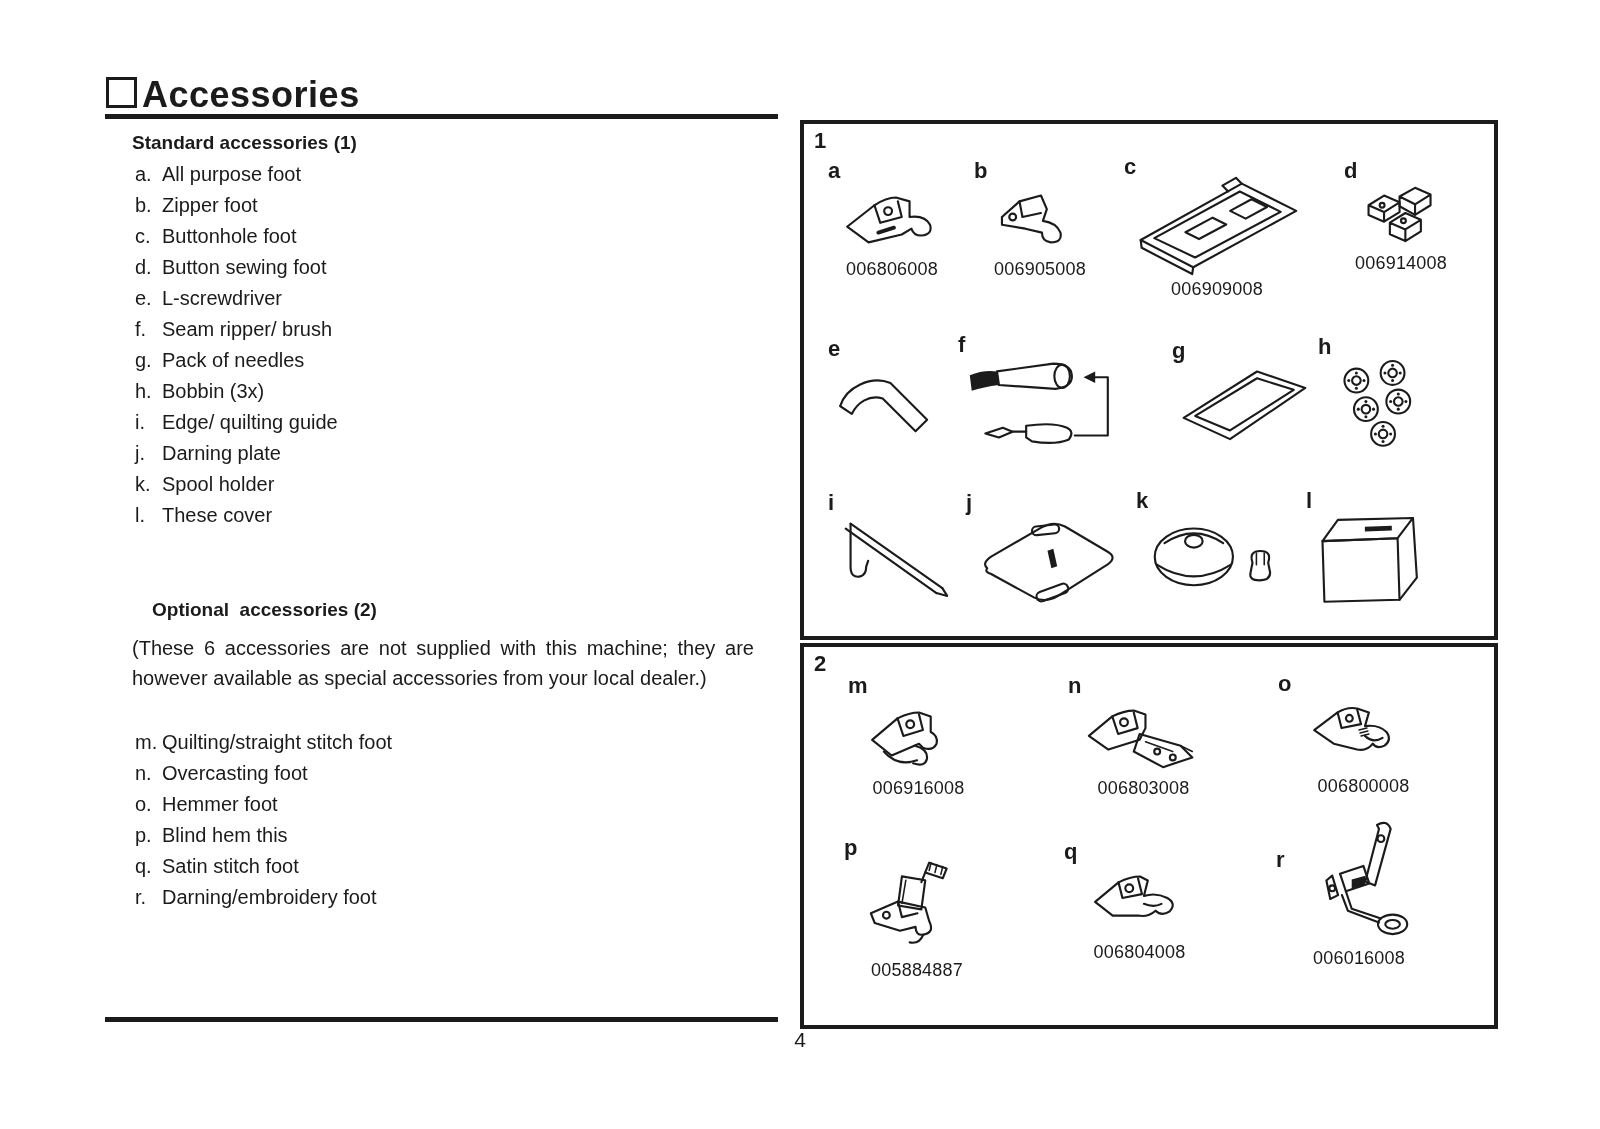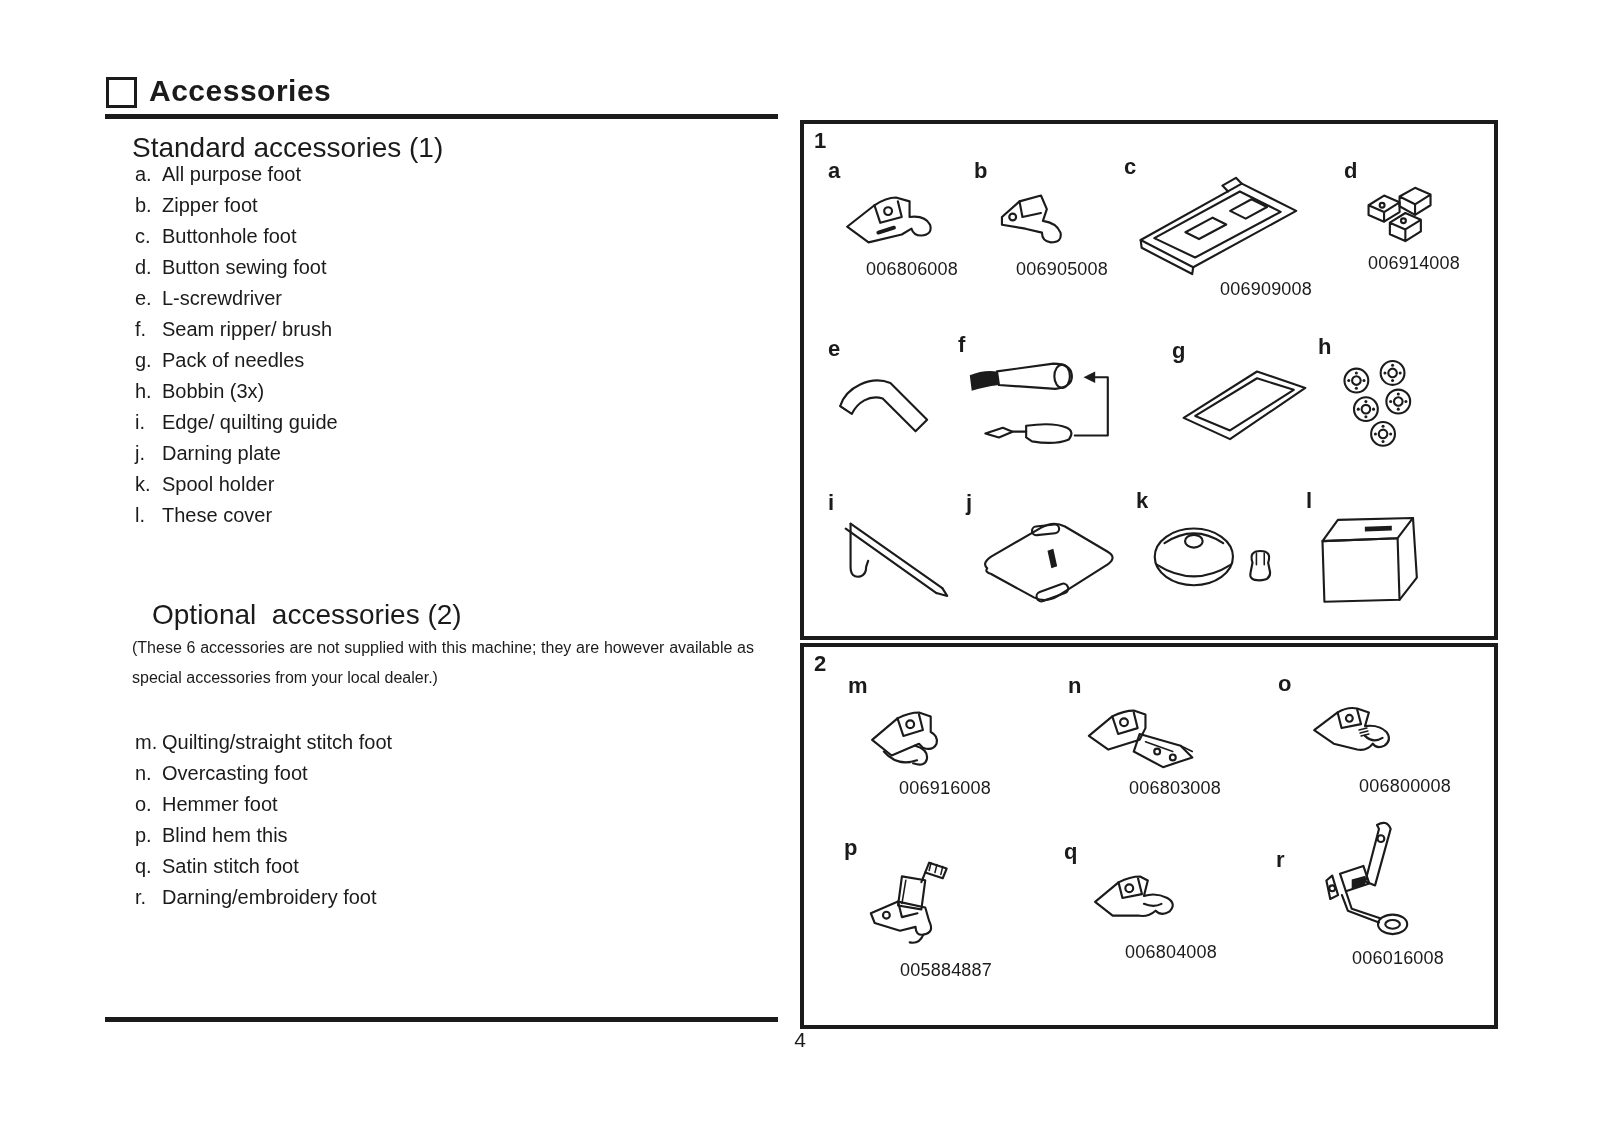--- a/index.html
+++ b/index.html
@@ -2,45 +2,45 @@
 <html><head>
 <meta charset="utf-8">
 <style>
   html,body{margin:0;padding:0;background:#ffffff;}
   body{font-family:"Liberation Sans", sans-serif;color:#1b1b1b;}
   #page{position:relative;width:1600px;height:1129px;background:#ffffff;overflow:hidden;}
 
   
   .title-row{position:absolute;left:106px;top:74px;display:flex;align-items:flex-start;}
   .chk{width:25px;height:25px;border:3px solid #1b1b1b;margin-top:3px;flex:none;}
-  .page-title{font-size:30px;font-weight:700;margin-left:12px;letter-spacing:0.5px;}
+  .page-title{font-size:36px;font-weight:700;margin-left:5px;letter-spacing:0.5px;}
   .rule{position:absolute;height:5px;background:#1b1b1b;}
   .rule-top{left:105px;top:114px;width:673px;}
   .rule-bottom{left:105px;top:1017px;width:673px;}
 
   
-  .sec-heading{position:absolute;font-size:28px;font-weight:400;white-space:pre-wrap;}
+  .sec-heading{position:absolute;font-size:19px;font-weight:700;white-space:pre-wrap;}
   .std-heading{left:132px;top:132px;}
   .opt-heading{left:132px;top:599px;margin-left:20px;}
   .acc-list{position:absolute;left:135px;font-size:20px;}
   .std-list{top:159px;}
   .opt-list{top:727px;}
   .acc-row{height:31px;line-height:31px;display:flex;}
   .acc-letter{width:27px;flex:none;}
-  .opt-note{position:absolute;left:132px;top:633px;width:622px;font-size:16px;line-height:30px;text-align:justify;}
+  .opt-note{position:absolute;left:132px;top:633px;width:622px;font-size:20px;line-height:30px;text-align:justify;}
 
   
   .fig-box{position:absolute;border:4px solid #1b1b1b;background:#fff;}
   .box1{left:800px;top:120px;width:690px;height:512px;}
   .box2{left:800px;top:643px;width:690px;height:378px;}
   .fig-box-label{position:absolute;left:10px;top:4px;font-size:22px;font-weight:700;}
   .fig-cell{position:absolute;}
   .fig-letter{position:absolute;left:2px;top:0;font-size:22px;font-weight:700;}
   .fig-art{display:block;margin:18px auto 0 auto;}
-  .fig-num{text-align:right;font-size:18px;margin-top:3px;letter-spacing:0.2px;}
+  .fig-num{text-align:center;font-size:18px;margin-top:3px;letter-spacing:0.2px;}
   .cell-r .fig-letter{top:48px;}
 
   .art path,.art circle,.art ellipse,.art rect{stroke:#1b1b1b;stroke-width:2.2;fill:none;stroke-linejoin:round;stroke-linecap:round;}
   .art .fill{fill:#1b1b1b;stroke:none;}
   .art .thin{stroke-width:1.6;}
 
   .page-num{position:absolute;left:780px;top:1028px;width:40px;text-align:center;font-size:21px;}
 </style>
 </head>
 <body>

